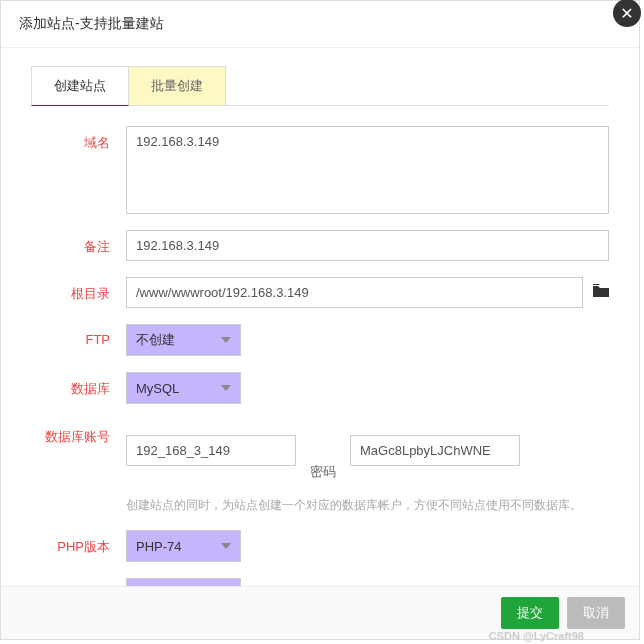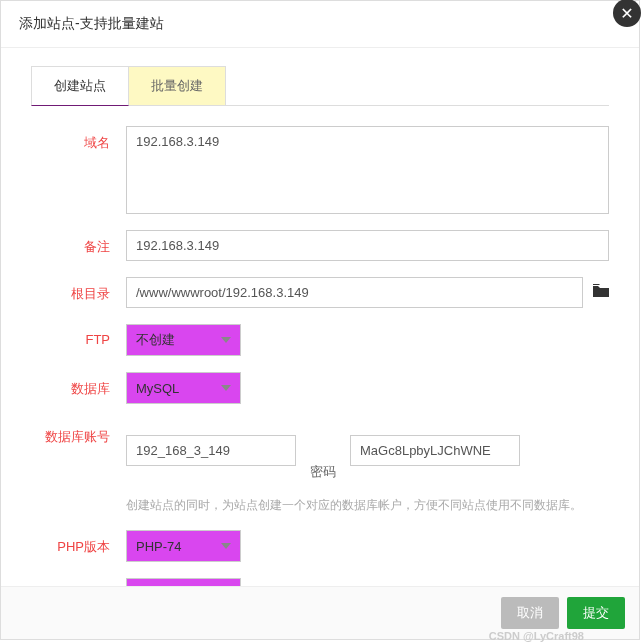--- a/index.html
+++ b/index.html
@@ -13,21 +13,21 @@
 .tab.active { background: #fff; border-bottom: 1px solid #701a75; margin-bottom: -1px; color: #333; }
 .form-row { display: flex; align-items: flex-start; margin-bottom: 16px; }
 .form-label { width: 95px; text-align: right; padding-right: 16px; padding-top: 8px; color: #ef4444; font-size: 13px; flex-shrink: 0; }
 .form-control { flex: 1; display: flex; align-items: center; gap: 10px; flex-wrap: wrap; }
 textarea.input, input.input { width: 100%; border: 1px solid #ccc; padding: 7px 9px; font-size: 13px; font-family: inherit; color: #555; outline: none; }
 textarea.input { height: 88px; resize: none; }
 .input-full { width: 100%; }
 .input-with-icon { display: flex; align-items: center; width: 100%; }
 .input-with-icon input { flex: 1; }
 .folder-icon { margin-left: 10px; cursor: pointer; color: #333; }
-.select { border: 1px solid #ccc; padding: 6px 9px; display: flex; align-items: center; justify-content: space-between; min-width: 115px; cursor: pointer; background: #d946ef; height: 32px; }
+.select { border: 1px solid #ccc; padding: 6px 9px; display: flex; align-items: center; justify-content: space-between; min-width: 115px; cursor: pointer; background: #c4b5fd; height: 32px; }
 .select .caret { border-left: 5px solid transparent; border-right: 5px solid transparent; border-top: 6px solid #888; margin-left: 18px; }
 .sub-label { color: #666; padding: 0 4px; margin-top: 43px; }
 .help-text { color: #aaa; font-size: 12px; margin-top: 6px; width: 100%; }
 .input-md { width: 170px !important; }
 .footer { position: absolute; bottom: 0; right: 0; padding: 10px 14px; display: flex; gap: 8px; border-top: 1px solid #eee; width: 100%; justify-content: flex-end; background: #fafafa; }
 .btn { padding: 7px 16px; border: none; cursor: pointer; font-size: 13px; border-radius: 2px; color: #fff; }
 .btn-cancel { background: #bbb; }
 .btn-submit { background: #20a53a; }
 .watermark { position: absolute; bottom: 2px; right: 60px; color: #ccc; font-size: 11px; pointer-events: none; font-weight: bold; }
 </style>
@@ -118,17 +118,17 @@
         <div class="select">
           <span>默认分类</span>
             <span class="caret"></span>
         </div>
       </div>
     </div>
 
   </div>
 
   <div class="footer">
+    <button class="btn btn-submit">提交</button>
     <button class="btn btn-cancel">取消</button>
-    <button class="btn btn-submit">提交</button>
   </div>
 </div>
 <div class="watermark">CSDN @LyCraft98</div>
 
 </body></html>

